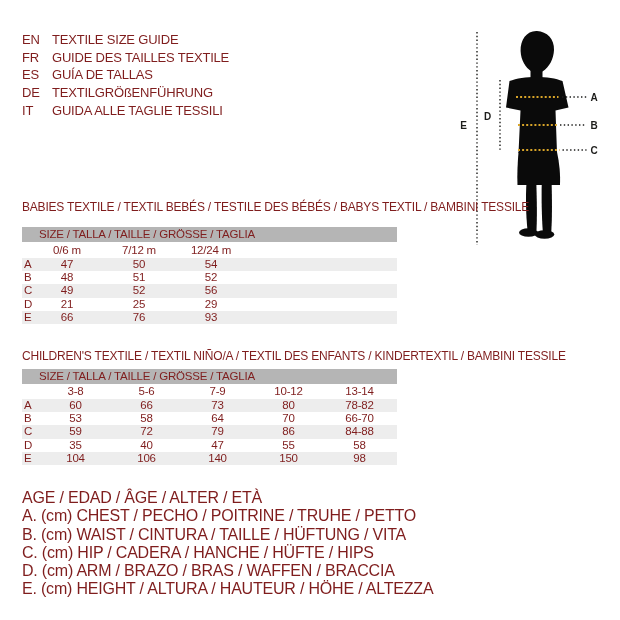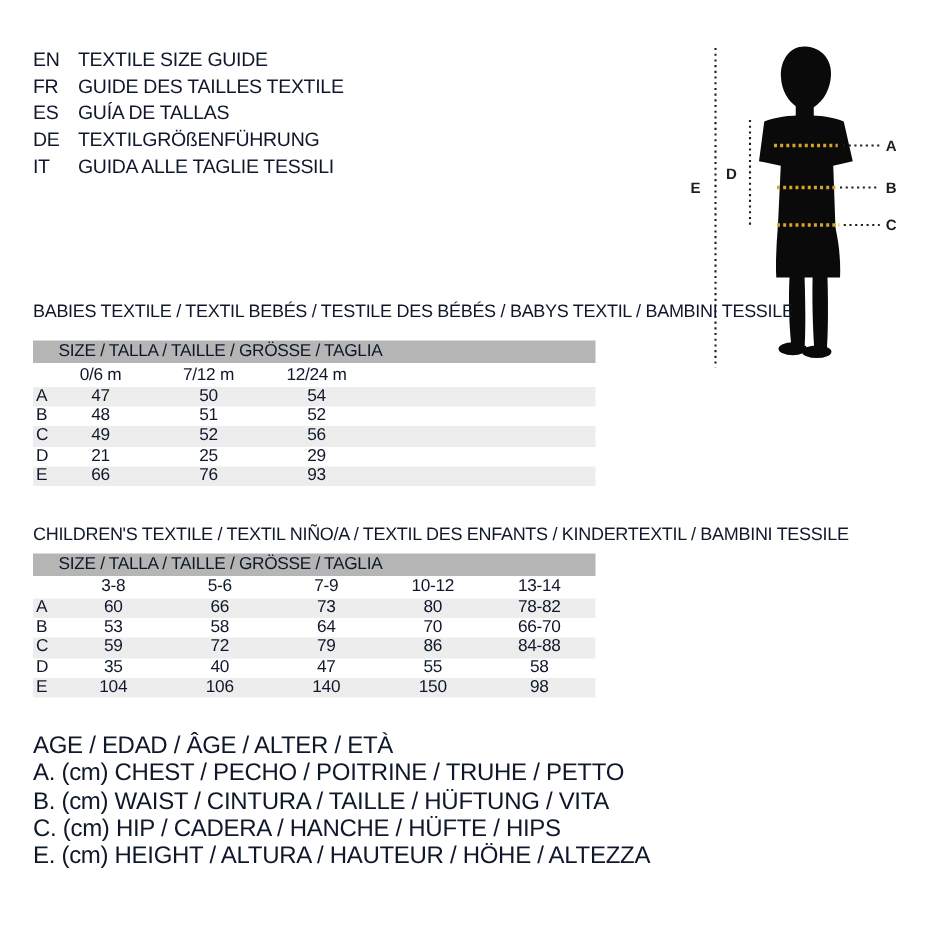--- a/index.html
+++ b/index.html
@@ -1,18 +1,18 @@
 <!DOCTYPE html>
 <html><head>
 <meta charset="utf-8">
 <style>
   html,body{margin:0;padding:0;background:#fff;}
   .page{
     position:relative;width:620px;height:620px;background:#ffffff;overflow:hidden;
-    font-family:"Liberation Sans", sans-serif;color:#0f172a;letter-spacing:-0.2px;
+    font-family:"Liberation Sans", sans-serif;color:#7f1d1d;letter-spacing:-0.2px;
   }
   
   .lang-block{position:absolute;left:22px;top:31px;}
   .lang-row{display:flex;line-height:17.7px;font-size:13px;}
   .lang-code{width:30px;flex:0 0 30px;}
   .lang-label{white-space:nowrap;}
   
   .section-title{position:absolute;left:22px;font-size:12px;white-space:nowrap;}
   .title-babies{top:200px;}
   .title-children{top:349px;}
@@ -197,16 +197,17 @@
       <span class="val">150</span>
       <span class="val">98</span>
     </div>
   </div>
 
   <div class="legend">
     <div class="legend-line">AGE / EDAD / ÂGE / ALTER / ETÀ</div>
     <div class="legend-line">A. (cm) CHEST / PECHO / POITRINE / TRUHE / PETTO</div>
     <div class="legend-line">B. (cm) WAIST / CINTURA / TAILLE / HÜFTUNG / VITA</div>
     <div class="legend-line">C. (cm) HIP / CADERA / HANCHE / HÜFTE / HIPS</div>
+    <div class="legend-line">D. (cm) ARM / BRAZO / BRAS / WAFFEN / BRACCIA</div>
     <div class="legend-line">E. (cm) HEIGHT / ALTURA / HAUTEUR / HÖHE / ALTEZZA</div>
   </div>
 
 </div>
 
 </body></html>

